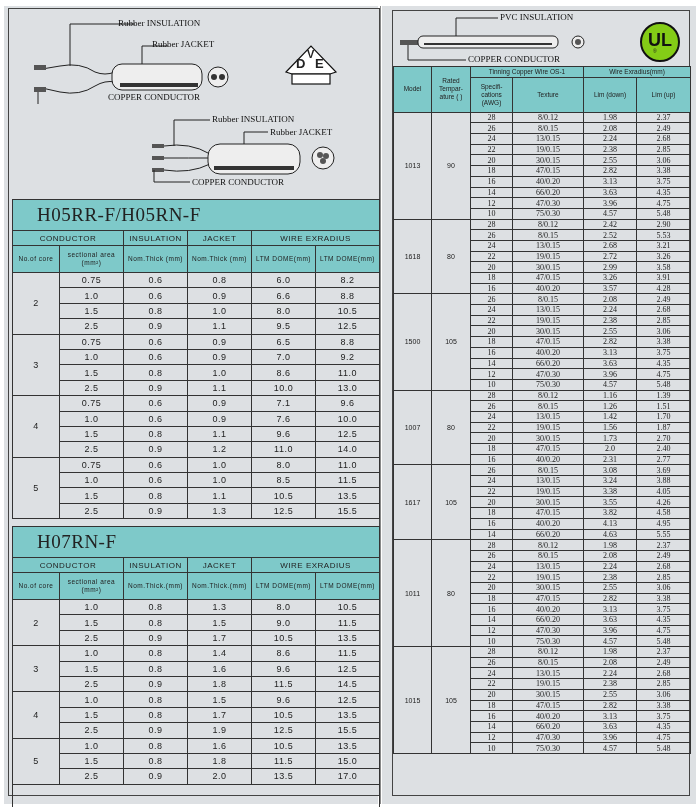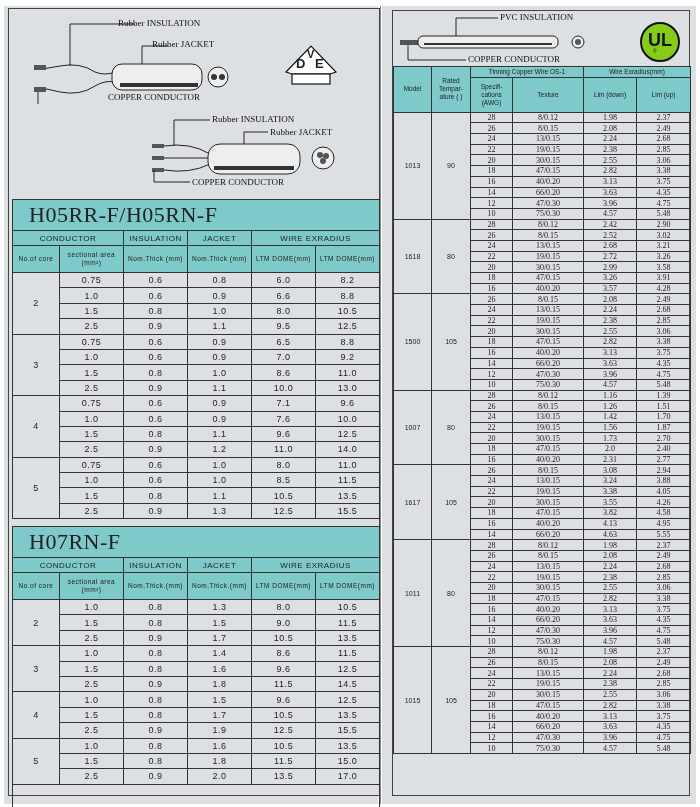--- a/index.html
+++ b/index.html
@@ -14,21 +14,21 @@
 
   .illus { position:absolute; font-family:"Liberation Serif", serif; font-size:9px; color:#111; }
   .illus .lbl { position:absolute; white-space:nowrap; }
 
   table { border-collapse:collapse; position:absolute; table-layout:fixed;border-radius:11px; }
   td, th { border:1px solid #333; text-align:center; padding:0; overflow:hidden; white-space:nowrap; }
   .teal { background:#7ec9c9; }
   .lt td { font-size:9px; height:14.4px; letter-spacing:0.5px; }
   .lt .hdr1 td { font-size:8px; height:14px; }
   .lt .hdr2 td { font-size:6.5px; height:26px; white-space:normal; line-height:8px; }
-  .lt .title td { font-family:"Liberation Serif", serif; font-size:22px; text-align:left; padding-left:16px; height:30px; }
+  .lt .title td { font-family:"Liberation Serif", serif; font-size:19px; text-align:left; padding-left:24px; height:30px; }
   .lt td.core { font-size:9px; }
   .lt td.blank { height:30px; }
 
   .rt td { font-family:"Liberation Serif", serif; font-size:8px; height:9.7px; line-height:9px; }
   .rt .h td { font-family:"Liberation Sans", sans-serif; font-size:6.5px; white-space:normal; line-height:8px; }
   .rt td.grp { font-family:"Liberation Sans", sans-serif; font-size:7px; }
 </style>
 </head>
 <body>
 
@@ -474,21 +474,21 @@
         <td rowspan="7" class="grp">80</td>
         <td>28</td>
         <td>8/0.12</td>
         <td>2.42</td>
         <td>2.90</td>
       </tr>
       <tr>
         <td>26</td>
         <td>8/0.15</td>
         <td>2.52</td>
-        <td>3.02</td>
+        <td>5.53</td>
       </tr>
       <tr>
         <td>24</td>
         <td>13/0.15</td>
         <td>2.68</td>
         <td>3.21</td>
       </tr>
       <tr>
         <td>22</td>
         <td>19/0.15</td>
@@ -612,21 +612,21 @@
         <td>40/0.20</td>
         <td>2.31</td>
         <td>2.77</td>
       </tr>
       <tr>
         <td rowspan="7" class="grp">1617</td>
         <td rowspan="7" class="grp">105</td>
         <td>26</td>
         <td>8/0.15</td>
         <td>3.08</td>
-        <td>2.94</td>
+        <td>3.69</td>
       </tr>
       <tr>
         <td>24</td>
         <td>13/0.15</td>
         <td>3.24</td>
         <td>3.88</td>
       </tr>
       <tr>
         <td>22</td>
         <td>19/0.15</td>

